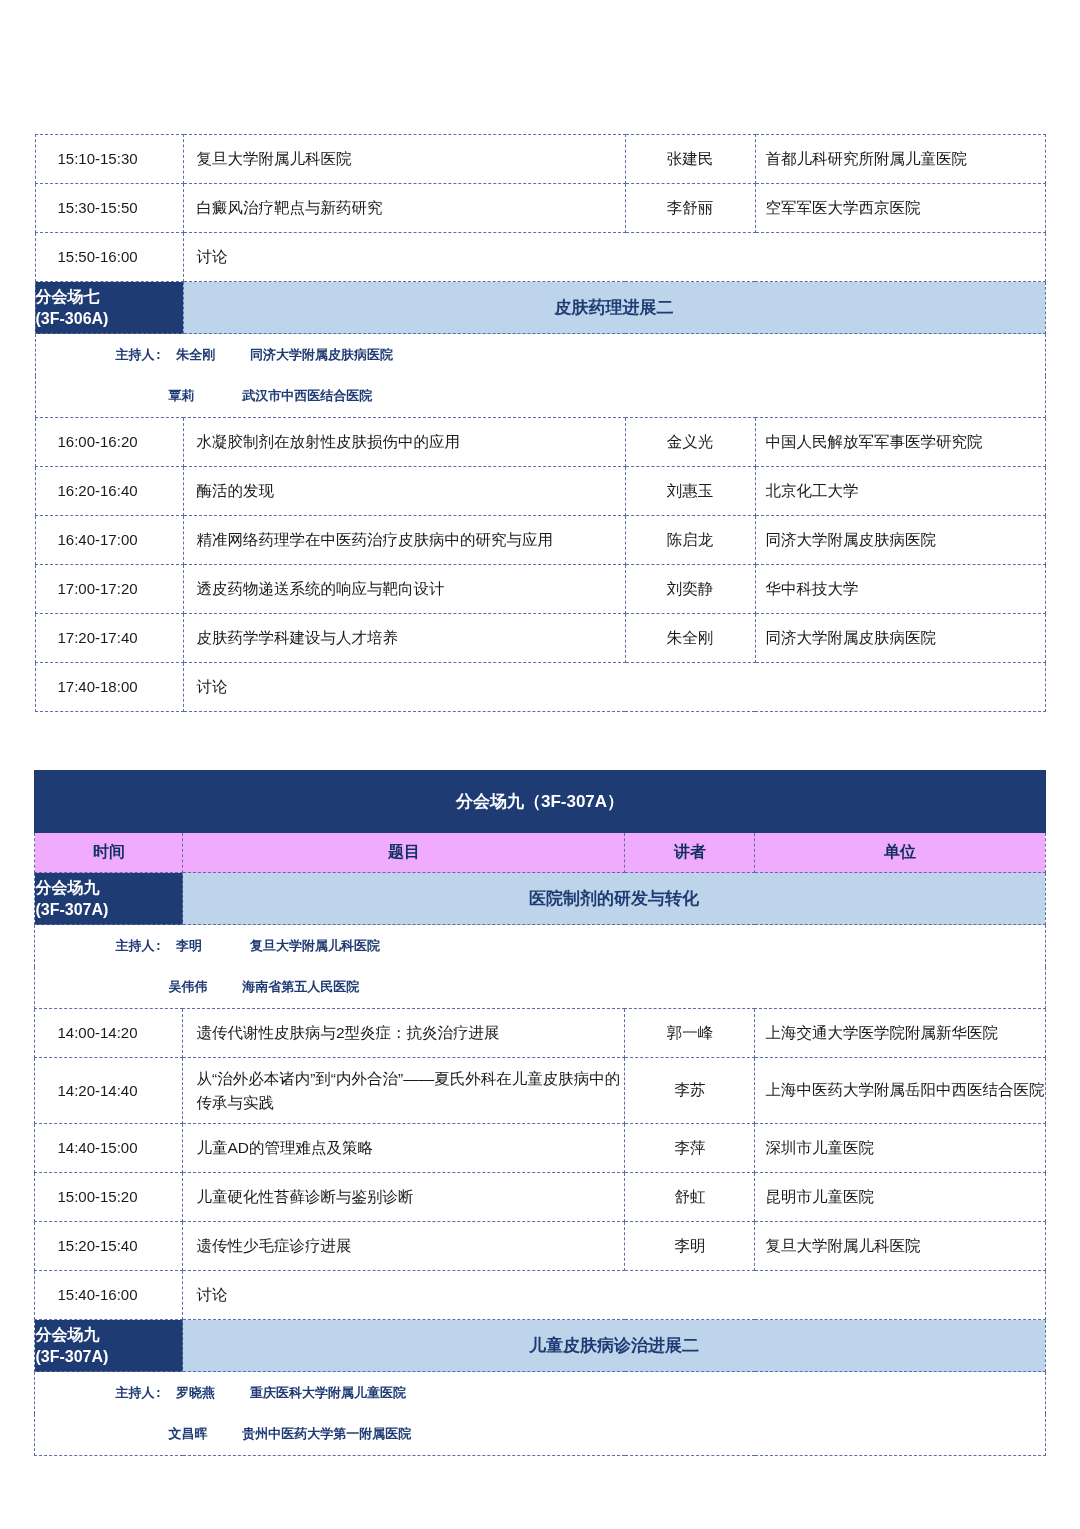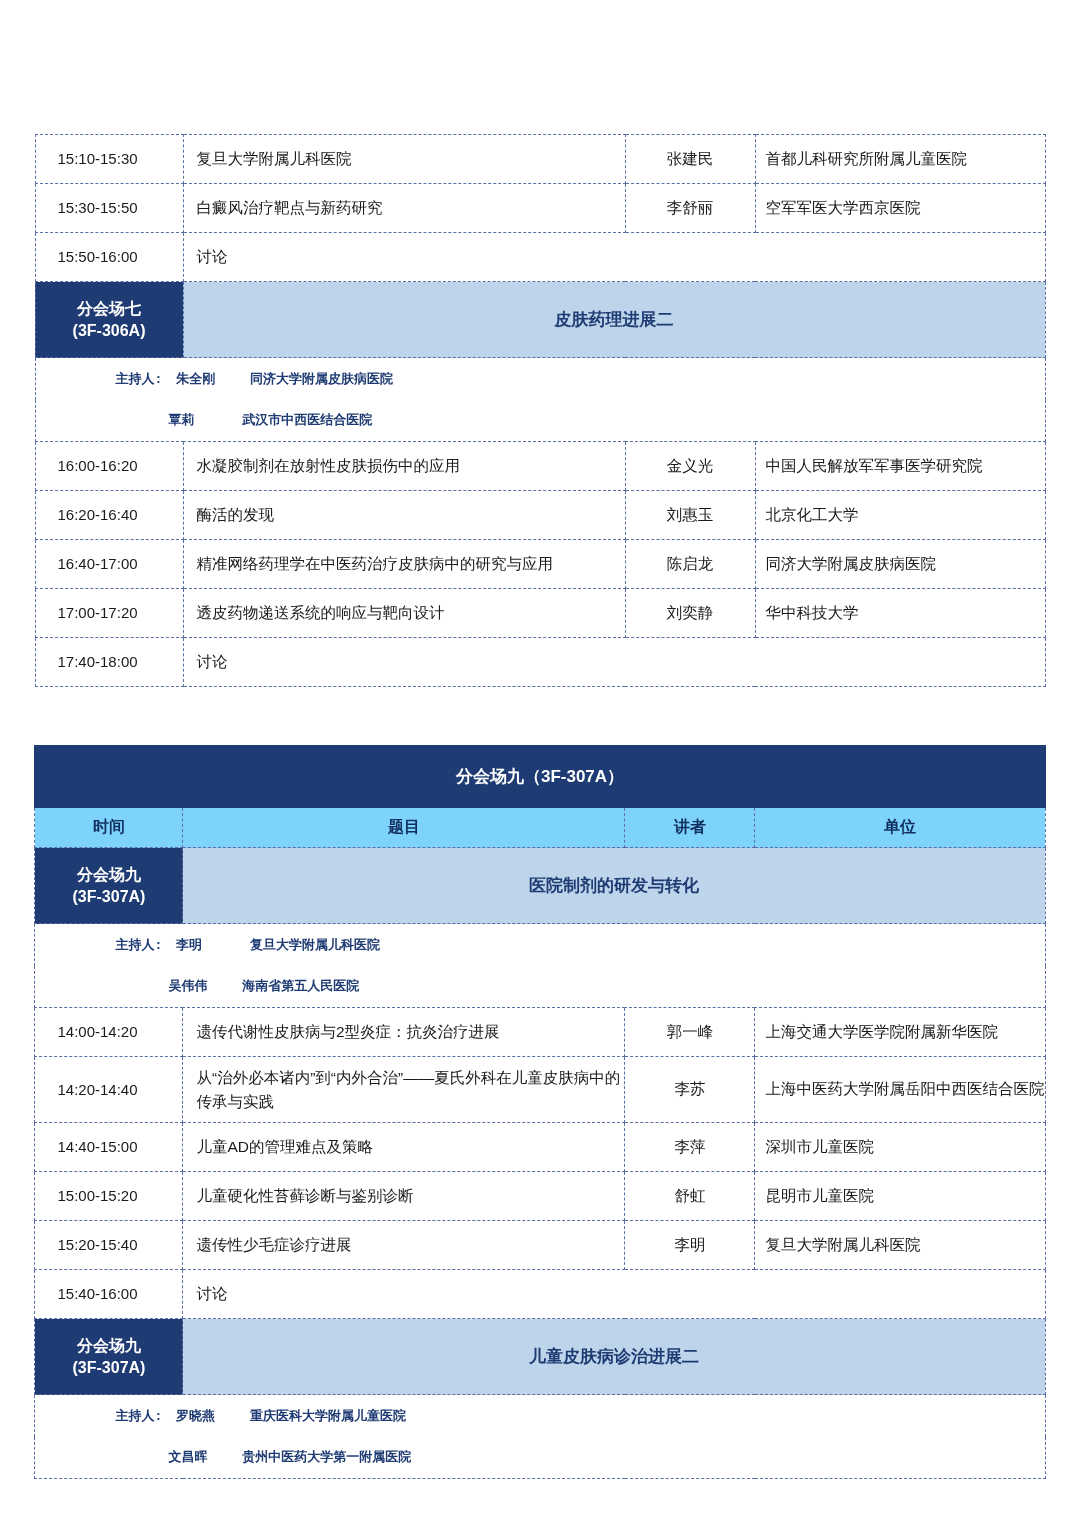--- a/index.html
+++ b/index.html
@@ -47,24 +47,23 @@
   .rowline td.two-line { line-height: 1.5; padding-top: 4px; padding-bottom: 4px; }
 
   .rowline.tall td { height: 66px; }
 
   
   .band-left {
     background: #1f3b73;
     color: #ffffff;
     font-weight: bold;
     font-size: 16px;
-    text-align: center;
     line-height: 1.35;
     border: 1px dashed #5b6fa6;
-    height: 76px;
+    height: 52px;
   }
   .band-right {
     background: #bdd4ea;
     color: #1f3b73;
     font-weight: bold;
     font-size: 17px;
     text-align: center;
     border: 1px dashed #5b6fa6;
   }
 
@@ -90,21 +89,21 @@
   .hdr-main {
     background: #1f3b73;
     color: #ffffff;
     font-weight: bold;
     font-size: 17px;
     text-align: center;
     height: 62px;
     border: 1px solid #1f3b73;
   }
   .hdr-sub th {
-    background: #7dd3fc;
+    background: #f0abfc;
     color: #12305f;
     font-weight: bold;
     font-size: 16px;
     text-align: center;
     height: 40px;
     border: 1px dashed #5b6fa6;
   }
 </style>
 </head>
 <body>
@@ -181,20 +180,26 @@
           <td class="sp">陈启龙</td>
           <td class="unit">同济大学附属皮肤病医院</td>
         </tr>
         <tr class="rowline">
           <td class="time">17:00-17:20</td>
           <td class="title">透皮药物递送系统的响应与靶向设计</td>
           <td class="sp">刘奕静</td>
           <td class="unit">华中科技大学</td>
         </tr>
         <tr class="rowline">
+          <td class="time">17:20-17:40</td>
+          <td class="title">皮肤药学学科建设与人才培养</td>
+          <td class="sp">朱全刚</td>
+          <td class="unit">同济大学附属皮肤病医院</td>
+        </tr>
+        <tr class="rowline">
           <td class="time">17:40-18:00</td>
           <td class="title" colspan="3">讨论</td>
         </tr>
       </tbody>
     </table>
   </div>
 
   <div class="tbl-wrap2">
     <table class="tbl">
       <colgroup>

